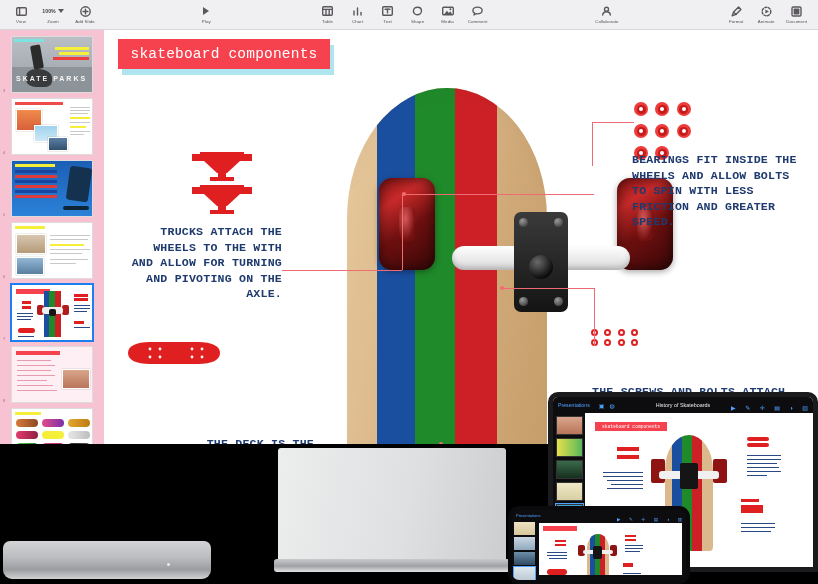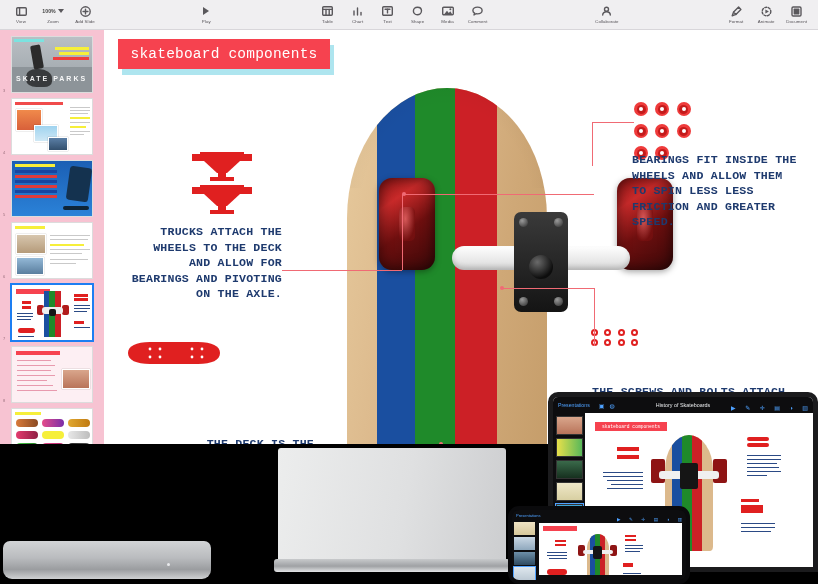--- a/index.html
+++ b/index.html
@@ -679,22 +679,22 @@
         <div class="conn conn-h" style="left:300px;top:164px;width:190px;"></div>
         <div class="conn-dot" style="left:298px;top:162px;"></div>
         <div class="conn conn-h" style="left:178px;top:240px;width:120px;"></div>
         <div class="conn conn-v" style="left:298px;top:164px;height:76px;"></div>
         <div class="conn conn-h" style="left:398px;top:258px;width:92px;"></div>
         <div class="conn conn-v" style="left:490px;top:258px;height:58px;"></div>
         <div class="conn-dot" style="left:396px;top:256px;"></div>
 
         <div class="conn-dot" style="left:335px;top:412px;"></div>
 
-        <div class="body-text" id="txt-trucks">TRUCKS ATTACH THE WHEELS TO THE DECK AND ALLOW FOR BEARINGS AND PIVOTING ON THE AXLE.</div>
-        <div class="body-text" id="txt-bearings">BEARINGS FIT INSIDE THE WHEELS AND ALLOW THEM TO SPIN LESS LESS FRICTION AND GREATER SPEED.</div>
+        <div class="body-text" id="txt-trucks">TRUCKS ATTACH THE WHEELS TO THE WITH AND ALLOW FOR TURNING AND PIVOTING ON THE AXLE.</div>
+        <div class="body-text" id="txt-bearings">BEARINGS FIT INSIDE THE WHEELS AND ALLOW BOLTS TO SPIN WITH LESS FRICTION AND GREATER SPEED.</div>
         <div class="body-text" id="txt-screws">THE SCREWS AND BOLTS ATTACH THE</div>
         <div class="body-text" id="txt-deck">THE DECK IS THE PLATFORM</div>
 
       </div>
     </div>
   </div>
 
   <div id="desk">
     <div id="mac-mini">
       <div id="mac-mini-led"></div>

